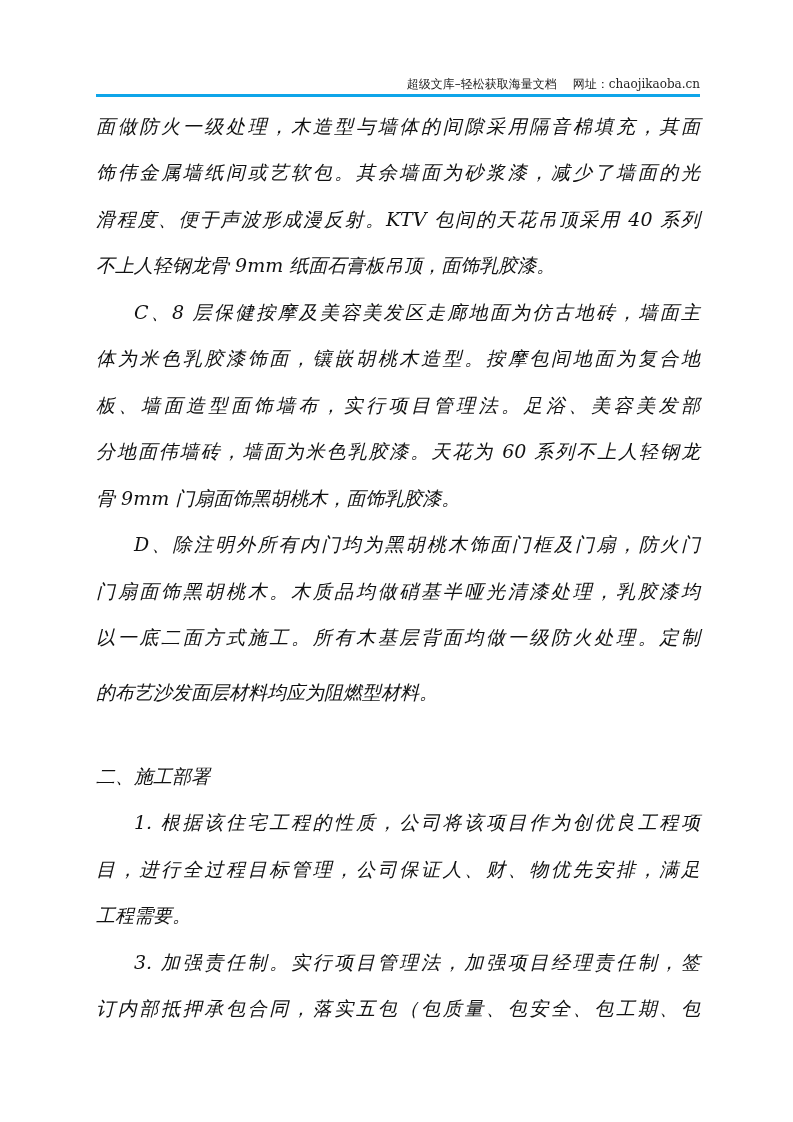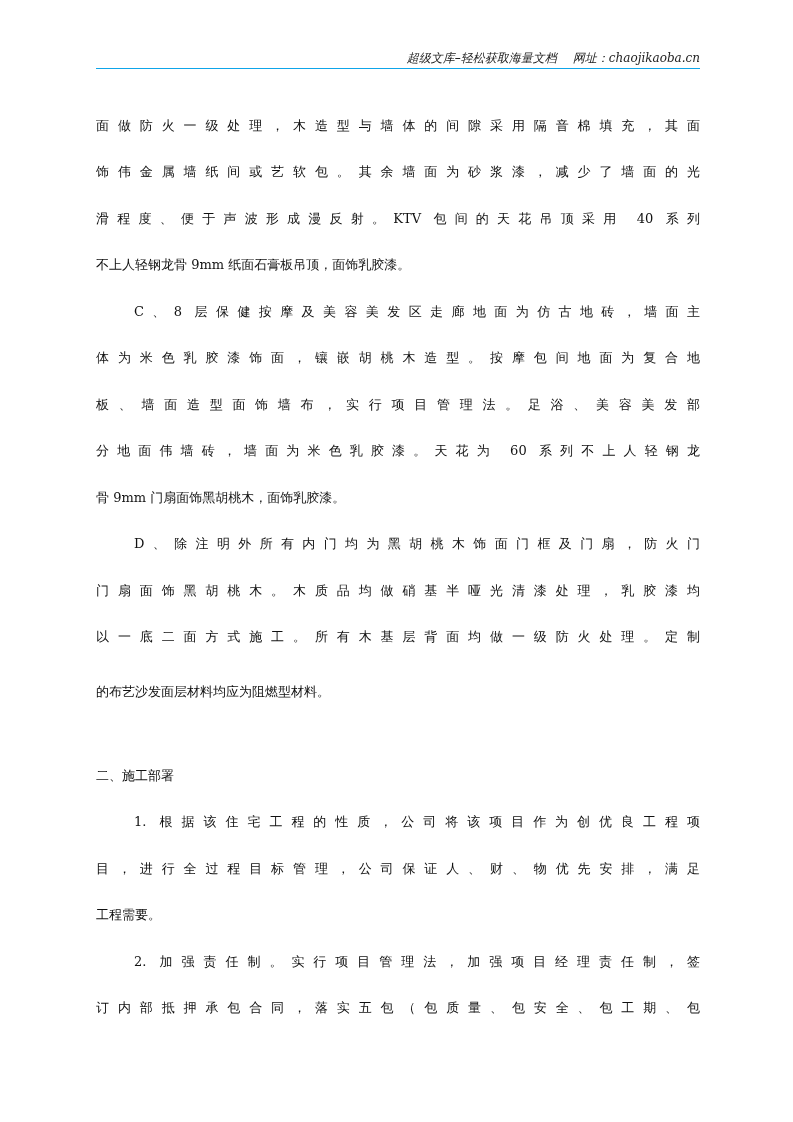--- a/index.html
+++ b/index.html
@@ -1,24 +1,24 @@
 <!DOCTYPE html>
 <html><head>
 <meta charset="utf-8">
 <style>
   html, body { margin: 0; padding: 0; background: #ffffff; }
   body { width: 793px; height: 1122px; position: relative; overflow: hidden;
          font-family: "DejaVu Serif", "Liberation Serif", serif; color: #111; }
-  .header { position: absolute; left: 96px; top: 46px; width: 604px; height: 22px;
-            border-bottom: 1px solid #0ea5e9; font-style: italic; }
+  .header { position: absolute; left: 96px; top: 72px; width: 604px; height: 22px;
+            border-bottom: 3px solid #0ea5e9; }
   .header-text { position: absolute; right: 0; top: 4px; font-size: 12px; color: #222;
                  white-space: nowrap; }
   .header-text .gap { display: inline-block; width: 16px; }
-  .line { position: absolute; left: 96px; width: 604px; font-size: 13px; line-height: 24px;
-          white-space: nowrap; text-align: justify; text-align-last: justify; letter-spacing: 0; }
+  .line { position: absolute; left: 96px; width: 604px; font-size: 19px; line-height: 24px;
+          white-space: nowrap; text-align: justify; text-align-last: justify; letter-spacing: 0; font-style: italic; }
   .line.last { text-align-last: left; }
   .line.indent { left: 134px; width: 566px; }
 </style>
 </head>
 <body>
 
 <div class="header">
   <div class="header-text">
     <span>超级文库–轻松获取海量文档</span><span class="gap"></span><span>网址：chaojikaoba.cn</span>
   </div>
@@ -39,14 +39,14 @@
 <div class="line" style="top:579px">门扇面饰黑胡桃木。木质品均做硝基半哑光清漆处理，乳胶漆均</div>
 <div class="line" style="top:625px">以一底二面方式施工。所有木基层背面均做一级防火处理。定制</div>
 <div class="line last" style="top:680px">的布艺沙发面层材料均应为阻燃型材料。</div>
 
 <div class="line last" style="top:764px">二、施工部署</div>
 
 <div class="line indent" style="top:810px">1. 根据该住宅工程的性质，公司将该项目作为创优良工程项</div>
 <div class="line" style="top:857px">目，进行全过程目标管理，公司保证人、财、物优先安排，满足</div>
 <div class="line last" style="top:903px">工程需要。</div>
 
-<div class="line indent" style="top:950px">2. 加强责任制。实行项目管理法，加强项目经理责任制，签</div>
+<div class="line indent" style="top:950px">3. 加强责任制。实行项目管理法，加强项目经理责任制，签</div>
 <div class="line" style="top:996px">订内部抵押承包合同，落实五包（包质量、包安全、包工期、包</div>
 
 </body></html>

